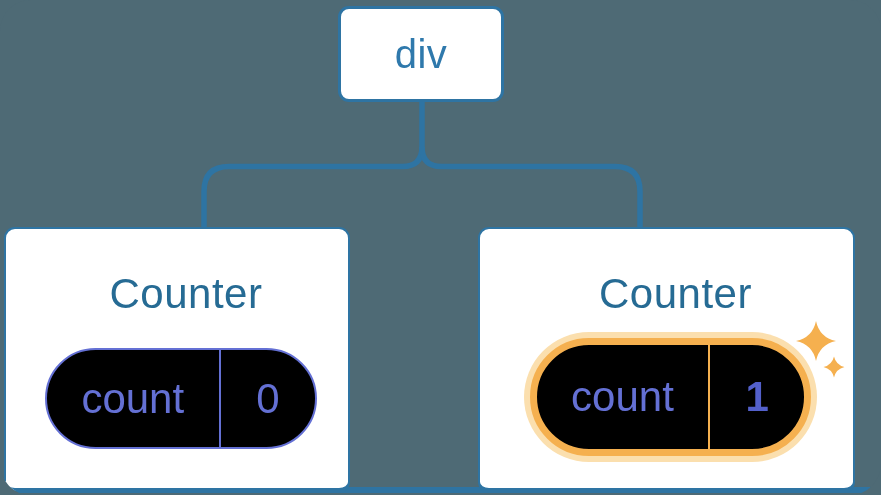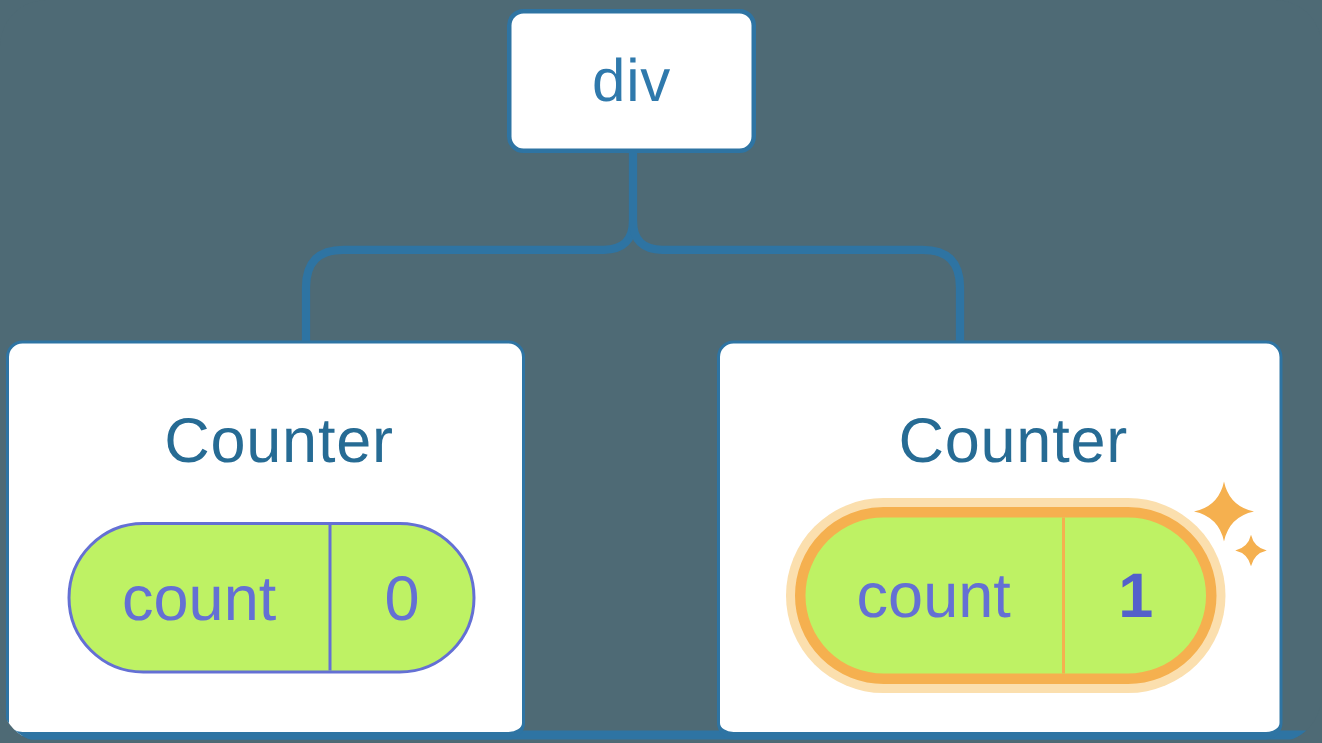--- a/index.html
+++ b/index.html
@@ -31,21 +31,21 @@
   .card-left{left:4px;width:346px;}
   .card-right{left:478px;width:377px;}
   .card-title{
     position:absolute;left:0;right:0;top:44px;text-align:center;
     color:#266b94;font-size:42px;line-height:1;font-weight:500;
     letter-spacing:0.5px;
     margin-left:18px;
   }
   .pill{
     position:absolute;box-sizing:border-box;display:flex;align-items:stretch;
-    background:#bef264;
+    background:#000000;
   }
   .pill-plain{
     left:39px;top:119px;width:272px;height:101px;
     border:2.5px solid #6470d4;border-radius:51px;
   }
   .pill-highlight{
     left:50px;top:109px;width:281px;height:118px;
     border:7px solid #f5b04f;border-radius:59px;
     box-shadow:0 0 0 6px #fbdfae;
   }

